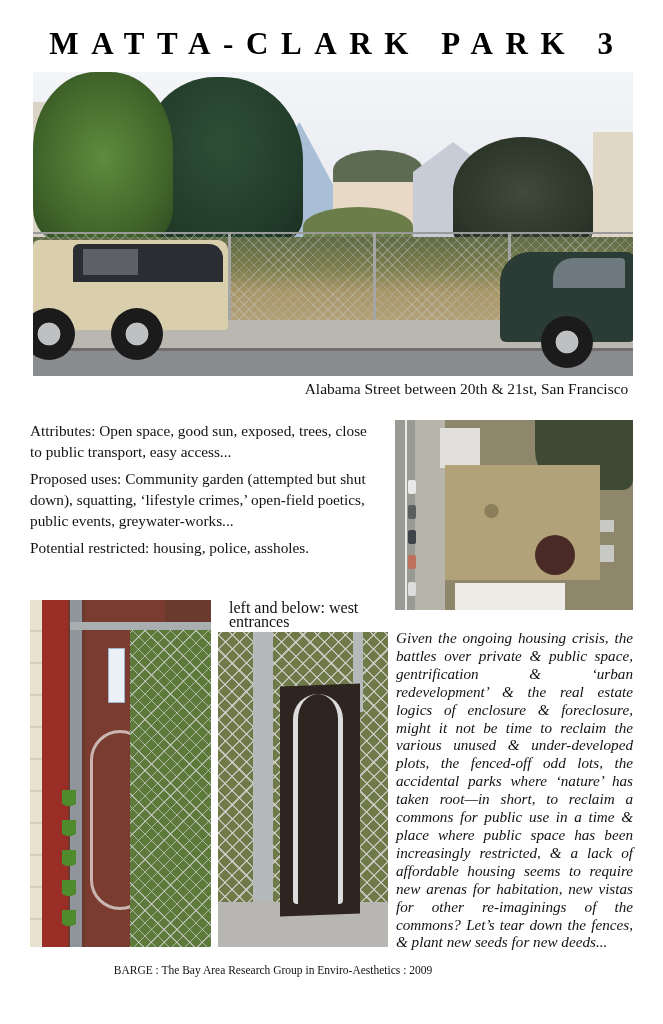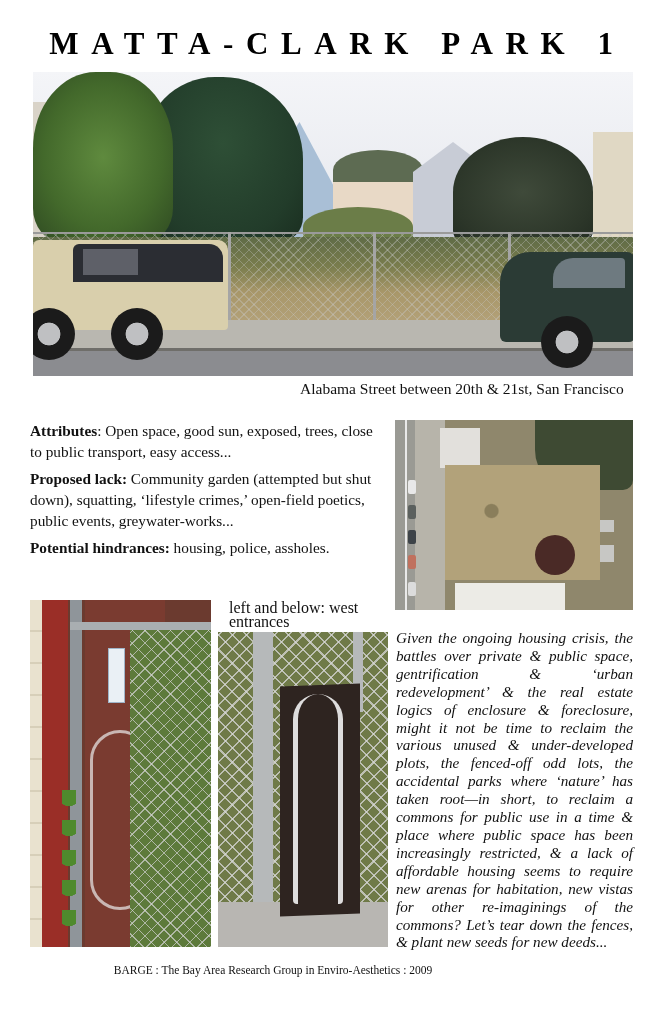--- a/index.html
+++ b/index.html
@@ -36,28 +36,28 @@
     .main-photo .curb { position:absolute; left:0; top:276px; width:100%; height:3px; background:#6f6e6a; }
     .main-photo .street { position:absolute; left:0; top:279px; width:100%; height:25px; background:#8b8c90; }
     .main-photo .truck { position:absolute; left:0; top:168px; width:195px; height:90px; background:#d9cfac; border-radius: 6px 10px 4px 4px; }
     .main-photo .truck-cab { position:absolute; left:40px; top:172px; width:150px; height:38px; background:#2b2d33; border-radius: 6px 14px 0 0; }
     .main-photo .truck-win { position:absolute; left:50px; top:177px; width:55px; height:26px; background:#5e6068; }
     .main-photo .wheel { position:absolute; width:52px; height:52px; border-radius:50%; background: radial-gradient(circle, #bfc0c2 0 30%, #1b1b1b 32% 100%); }
     .main-photo .suv { position:absolute; left:467px; top:180px; width:135px; height:90px; background:#2b3b35; border-radius: 30px 8px 6px 6px; }
     .main-photo .suv-win { position:absolute; left:520px; top:186px; width:72px; height:30px; background:#6e7a80; border-radius: 20px 4px 0 0; }
 
     .caption-main {
-      position: absolute; left: 300px; top: 379px; width: 333px; text-align: left;
+      position: absolute; left: 300px; top: 379px; width: 333px; text-align: center;
       font-size: 15.5px; line-height: 20px; color: #111;
     }
 
     
     .attrs { position: absolute; left: 30px; top: 420px; width: 350px; font-size: 15.3px; line-height: 21px; color: #111; }
     .attrs p { margin-bottom: 6px; }
-    .attrs b { font-weight: bold; }
+    .attrs b { font-weight: normal; }
 
     
     .aerial { left: 395px; top: 420px; width: 238px; height: 190px; background: #8f876c; }
     .aerial .road { position:absolute; left:0; top:0; width:20px; height:100%; background:#9a9a94; }
     .aerial .road-line { position:absolute; left:10px; top:0; width:2px; height:100%; background:#e9e9e9; }
     .aerial .sidewalk { position:absolute; left:20px; top:0; width:30px; height:100%; background:#b7b4aa; }
     .aerial .roof1 { position:absolute; left:45px; top:8px; width:40px; height:40px; background:#e2e0dc; }
     .aerial .lot { position:absolute; left:50px; top:45px; width:155px; height:115px; background: radial-gradient(circle at 30% 40%, #8a7e5b 0 5%, transparent 6%), #b2a27a; }
     .aerial .tree-top { position:absolute; left:140px; top:115px; width:40px; height:40px; border-radius:50%; background:#4a2a26; }
     .aerial .trees-ne { position:absolute; left:140px; top:0; width:98px; height:70px; background:#3e4a33; border-radius: 0 0 10px 40px; }
@@ -102,21 +102,21 @@
     }
 
     .footer {
       position: absolute; left: 0; top: 963px; width: 546px; text-align: center;
       font-size: 11.5px; line-height: 15px; color: #111;
     }
   </style>
 </head>
 <body>
 
-<h1 class="title">MATTA-CLARK PARK 1</h1>
+<h1 class="title">MATTA-CLARK PARK 3</h1>
 
 <div class="photo main-photo" role="img" aria-label="Fenced vacant lot with overgrown grass behind chain-link fence; tan pickup truck parked left, dark green SUV parked right; houses and trees in background">
   <div class="sky"></div>
   <div class="house-left"></div>
   <div class="trees-far"></div>
   <div class="house-blue"></div>
   <div class="house-mid"></div>
   <div class="house-grey"></div>
   <div class="house-right"></div>
   <div class="tree2"></div>
@@ -138,22 +138,22 @@
   <div class="wheel" style="left:-10px; top:236px"></div>
   <div class="suv"></div>
   <div class="suv-win"></div>
   <div class="wheel" style="left:508px; top:244px"></div>
 </div>
 
 <div class="caption-main">Alabama Street between 20th &amp; 21st, San Francisco</div>
 
 <div class="attrs">
   <p><b>Attributes</b><span>:</span><span> Open space, good sun, exposed, trees, close to public transport, easy access...</span></p>
-  <p><b>Proposed lack:</b><span> Community garden (attempted but shut down), squatting, ‘lifestyle crimes,’ open-field poetics, public events, greywater-works...</span></p>
-  <p><b>Potential hindrances:</b><span> housing, police, assholes.</span></p>
+  <p><b>Proposed uses:</b><span> Community garden (attempted but shut down), squatting, ‘lifestyle crimes,’ open-field poetics, public events, greywater-works...</span></p>
+  <p><b>Potential restricted:</b><span> housing, police, assholes.</span></p>
 </div>
 
 <div class="photo aerial" role="img" aria-label="Aerial/satellite view of the vacant lot beside Alabama Street with parked cars along the curb">
   <div class="road"></div>
   <div class="road-line"></div>
   <div class="sidewalk"></div>
   <div class="trees-ne"></div>
   <div class="roof1"></div>
   <div class="lot"></div>
   <div class="tree-top"></div>

